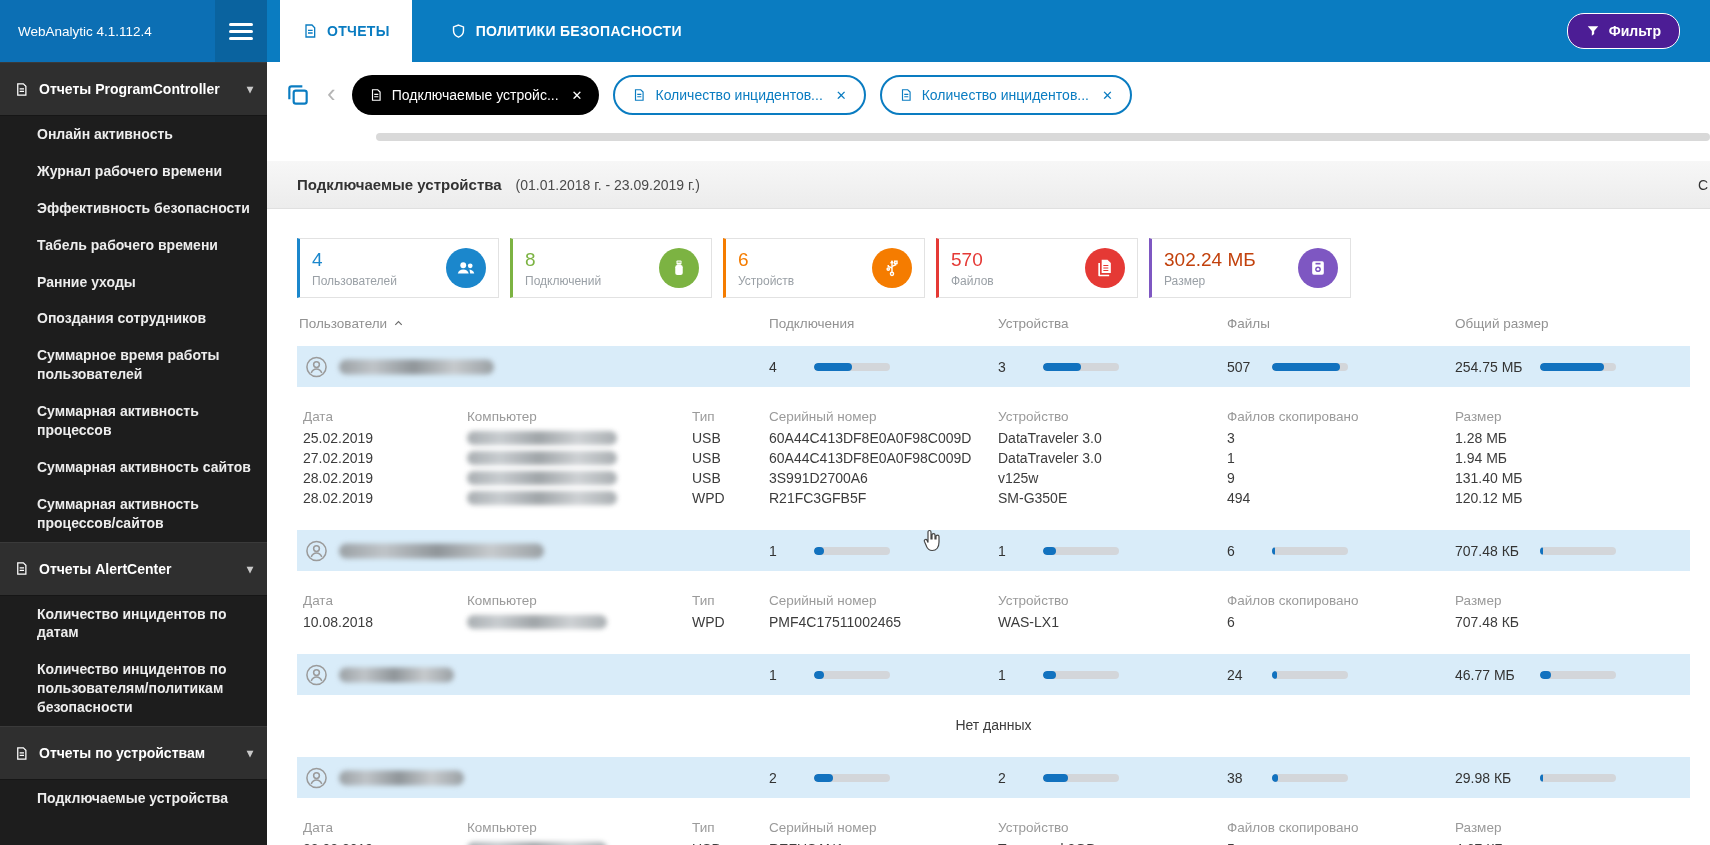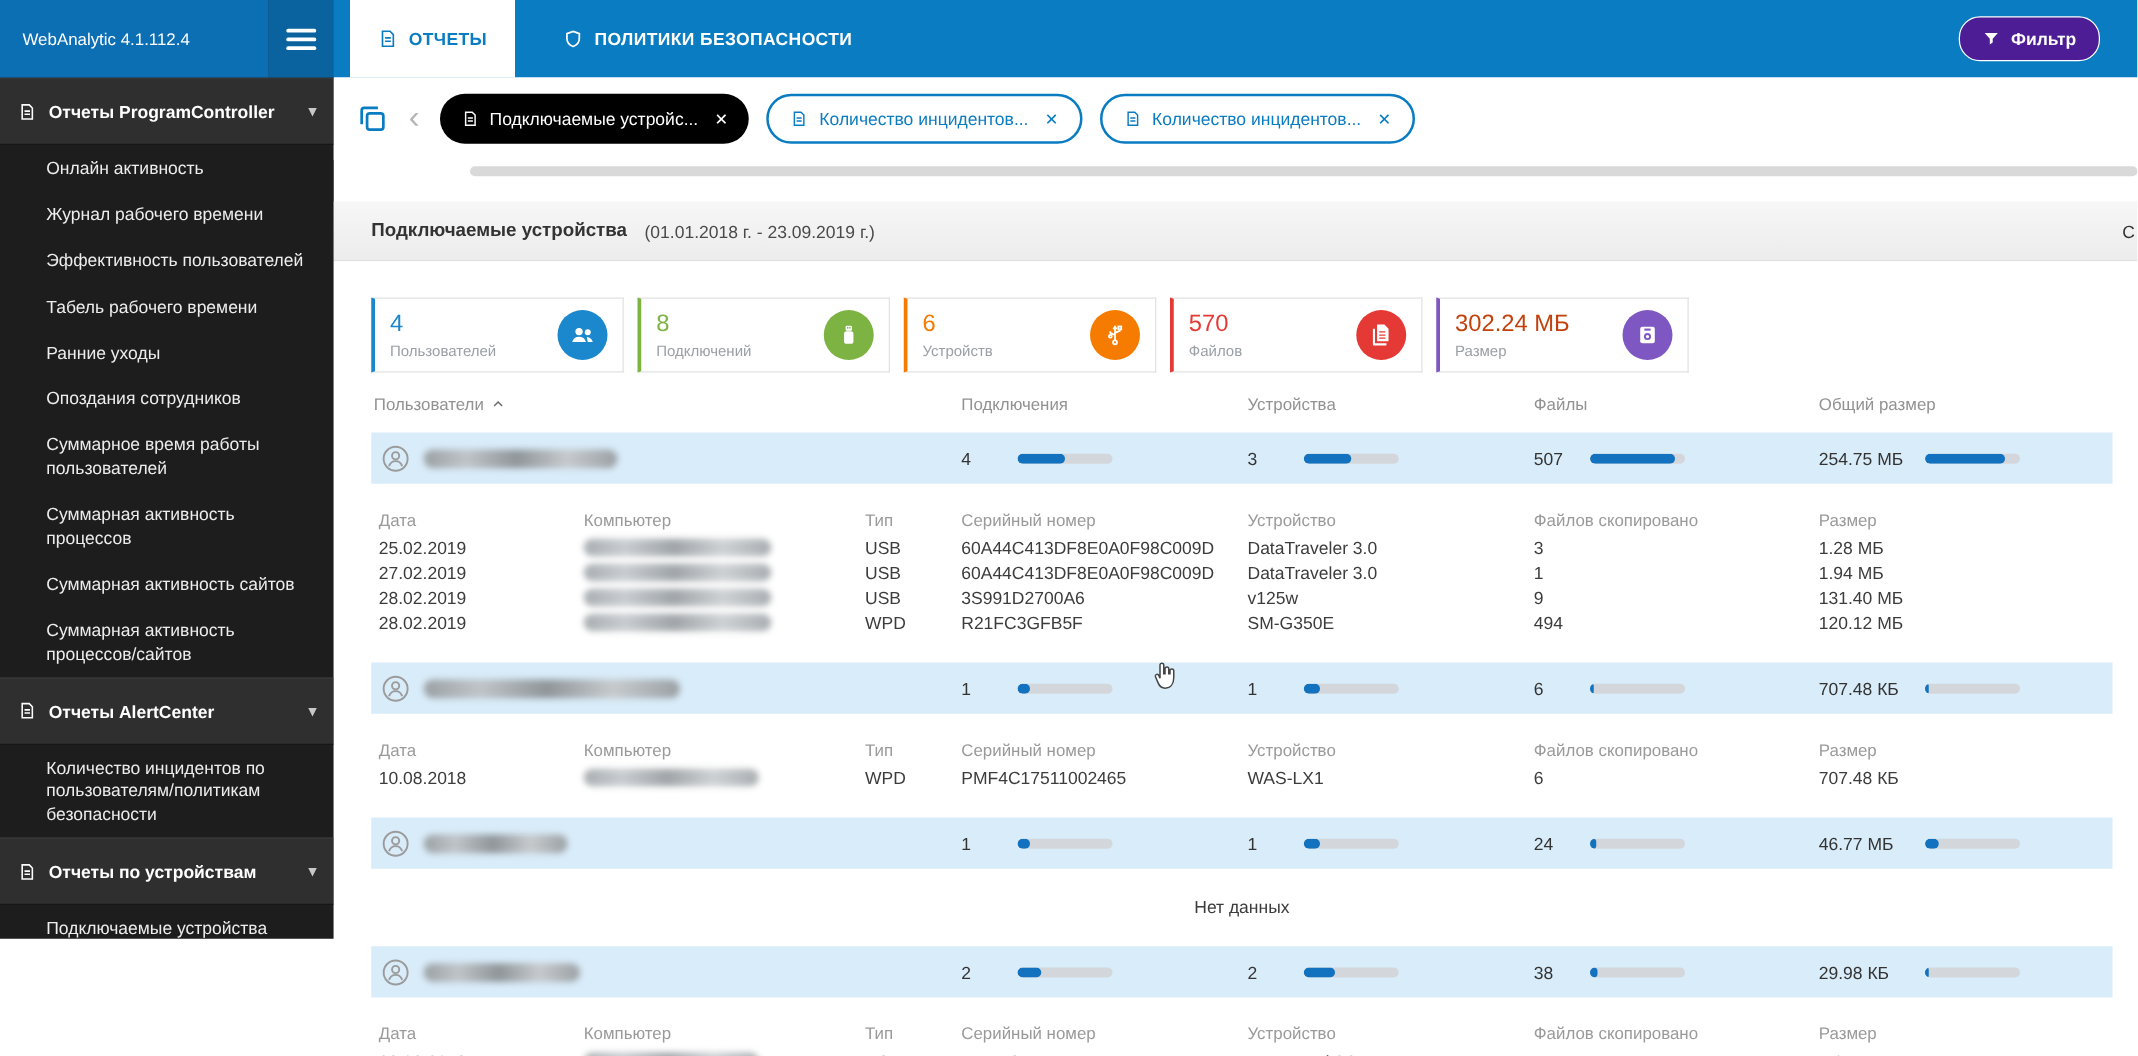--- a/index.html
+++ b/index.html
@@ -1,30 +1,30 @@
 <!DOCTYPE html>
 <html><head>
 <meta charset="utf-8">
 <style>
   html,body{margin:0;padding:0;}
   body{
     width:1710px;height:845px;position:relative;overflow:hidden;
     font-family:"Liberation Sans",sans-serif;background:#fff;color:#333;
   }
   
-  .sidebar{position:absolute;left:0;top:0;width:267px;height:751px;background:#1d1d1d;overflow:hidden;}
+  .sidebar{position:absolute;left:0;top:0;width:267px;height:845px;background:#1d1d1d;overflow:hidden;}
   .logo-row{display:flex;height:62px;}
   .logo{flex:1;background:#0c6fb4;display:flex;align-items:center;padding-left:18px;color:#fff;font-size:13.5px;}
   .burger{width:52px;background:#0a639f;display:flex;align-items:center;justify-content:center;cursor:pointer;}
   .burger div{width:24px;}
   .burger div span{display:block;height:3px;background:#fff;border-radius:2px;margin:4px 0;}
   .side-section{height:52px;background:#2f2f2f;display:flex;align-items:center;gap:10px;
     padding:0 14px;color:#fff;font-size:14px;font-weight:700;border-top:1px solid #3a3a3a;border-bottom:1px solid #161616;cursor:pointer;}
   .side-section .caret{margin-left:auto;color:#c9c9c9;font-size:12px;}
-  .side-item{padding:9px 16px 9px 37px;font-size:14px;font-weight:400;color:#ededed;line-height:1.35;cursor:pointer;}
+  .side-item{padding:9px 16px 9px 37px;font-size:14px;font-weight:700;color:#ededed;line-height:1.35;cursor:pointer;}
   .sicon{display:flex;color:#fff;}
   
   .topbar{position:absolute;left:267px;top:0;right:0;height:62px;background:#0a7cc1;display:flex;align-items:stretch;}
   .tab-main{display:flex;align-items:center;gap:9px;font-size:14px;font-weight:700;letter-spacing:.3px;cursor:pointer;}
   .tab-reports{background:#fff;color:#0a7cc1;padding:0 22px;margin-left:13px;}
   .tab-policies{color:#fff;padding:0 10px;margin-left:28px;}
   .filter-btn{margin-left:auto;margin-right:30px;align-self:center;height:34px;display:flex;align-items:center;gap:9px;
     padding:0 18px;border:1px solid #fff;border-radius:17px;background:#4c1d95;color:#fff;font-size:14px;font-weight:700;cursor:pointer;}
   
   .tabsrow{position:absolute;left:267px;top:62px;right:0;height:66px;background:#fff;display:flex;align-items:center;padding-left:18px;box-sizing:border-box;}
@@ -98,39 +98,40 @@
       <svg width="15" height="15" viewBox="0 0 24 24">
           <path fill="none" stroke="currentColor" stroke-width="2" d="M6 3h9l4 4v14H6z"></path>
           <path fill="none" stroke="currentColor" stroke-width="2" d="M9 11h7M9 15h7"></path>
         </svg>
     </span>
     <span>Отчеты ProgramController</span>
     <span class="caret">▾</span>
   </div>
   <div class="side-item">Онлайн активность</div>
   <div class="side-item">Журнал рабочего времени</div>
-  <div class="side-item">Эффективность пользователей</div>
+  <div class="side-item">Эффективность безопасности</div>
   <div class="side-item">Табель рабочего времени</div>
   <div class="side-item">Ранние уходы</div>
   <div class="side-item">Опоздания сотрудников</div>
   <div class="side-item">Суммарное время работы пользователей</div>
   <div class="side-item">Суммарная активность процессов</div>
   <div class="side-item">Суммарная активность сайтов</div>
   <div class="side-item">Суммарная активность процессов/сайтов</div>
 
   <div class="side-section">
     <span class="sicon">
       <svg width="15" height="15" viewBox="0 0 24 24">
           <path fill="none" stroke="currentColor" stroke-width="2" d="M6 3h9l4 4v14H6z"></path>
           <path fill="none" stroke="currentColor" stroke-width="2" d="M9 11h7M9 15h7"></path>
         </svg>
     </span>
     <span>Отчеты AlertCenter</span>
     <span class="caret">▾</span>
   </div>
+  <div class="side-item">Количество инцидентов по датам</div>
   <div class="side-item">Количество инцидентов по пользователям/политикам безопасности</div>
 
   <div class="side-section">
     <span class="sicon">
       <svg width="15" height="15" viewBox="0 0 24 24">
           <path fill="none" stroke="currentColor" stroke-width="2" d="M6 3h9l4 4v14H6z"></path>
           <path fill="none" stroke="currentColor" stroke-width="2" d="M9 11h7M9 15h7"></path>
         </svg>
     </span>
     <span>Отчеты по устройствам</span>

